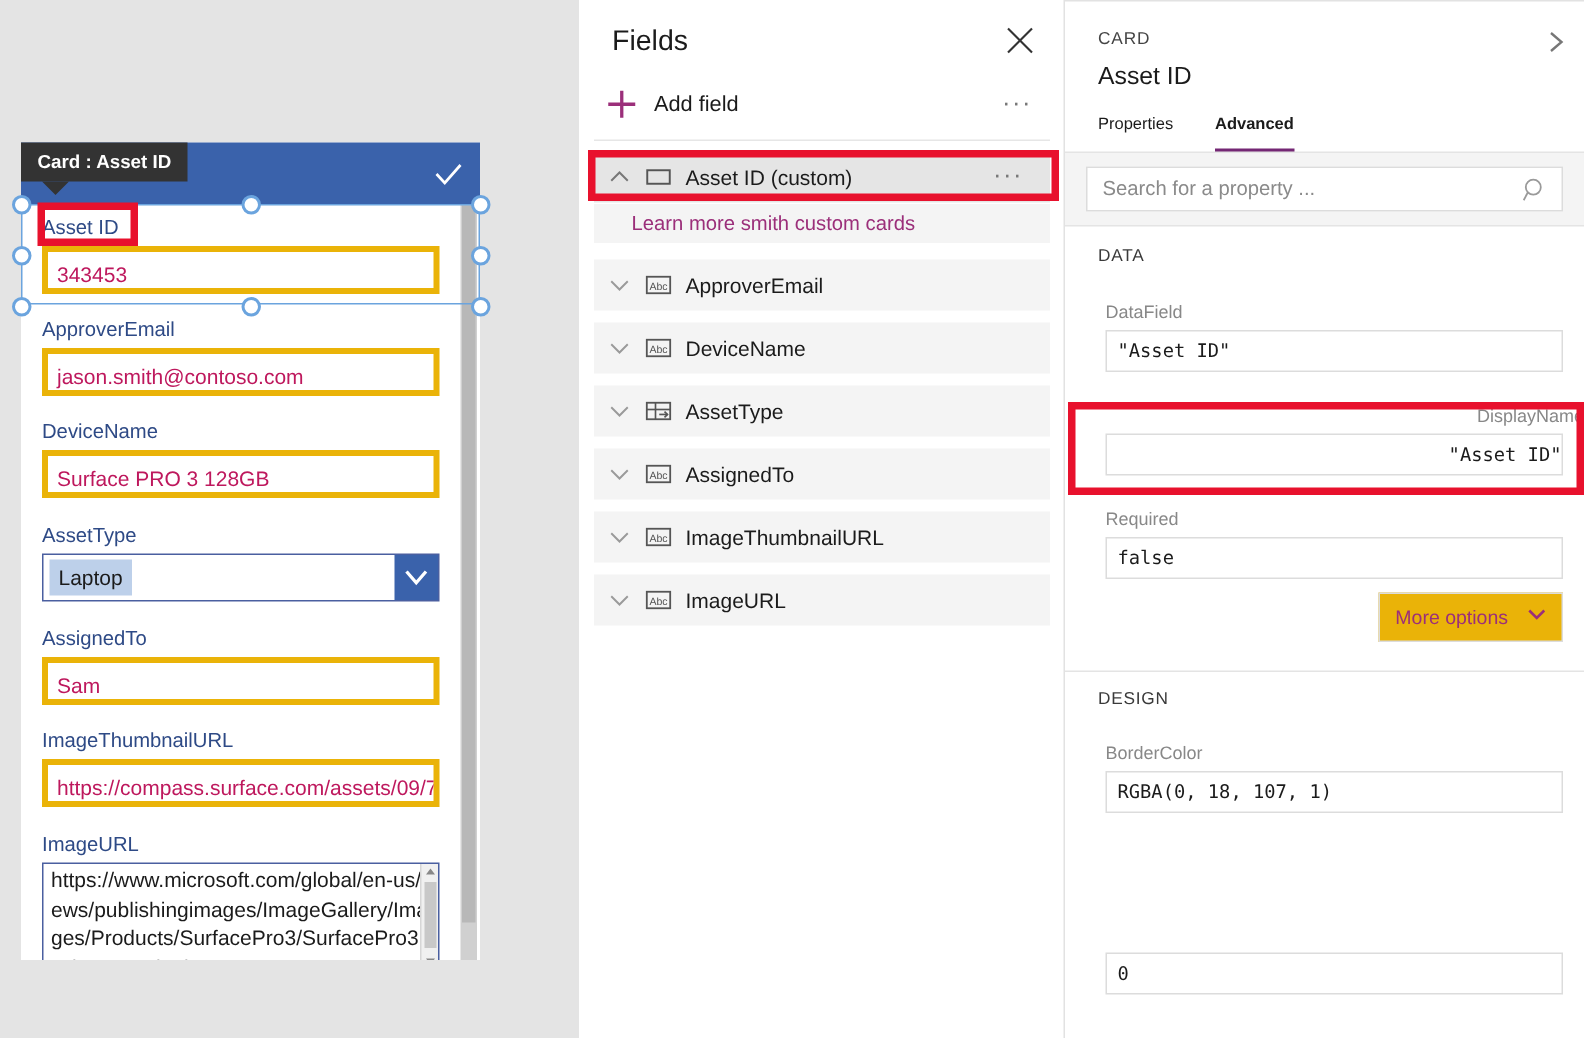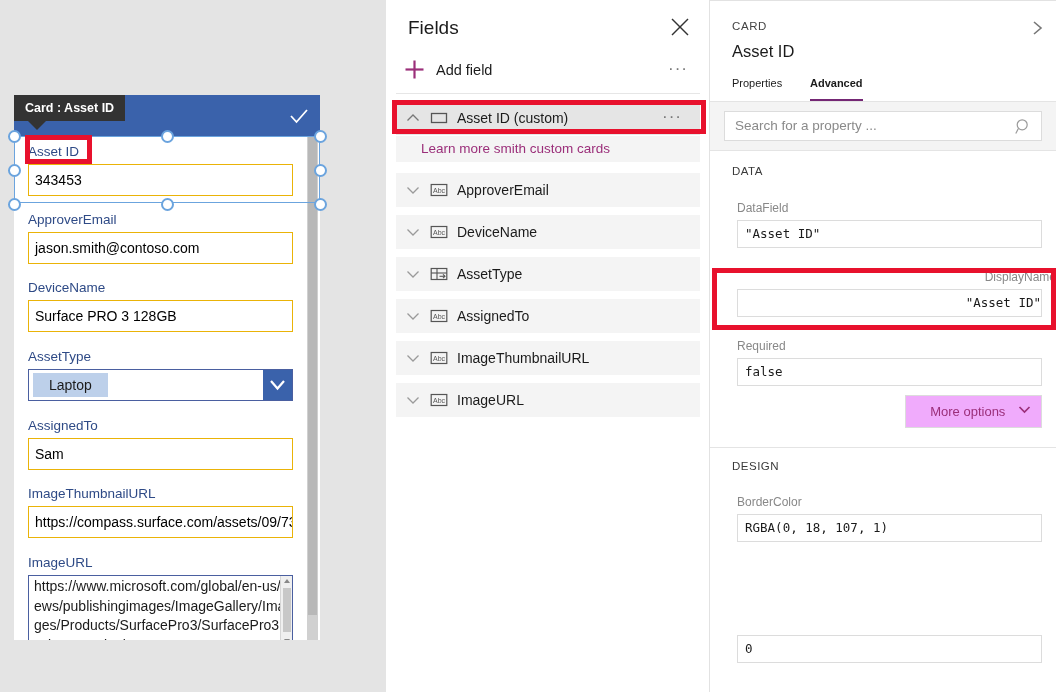--- a/index.html
+++ b/index.html
@@ -50,30 +50,30 @@
     background: #ffffff;
     overflow: hidden;
   }
   .fld { position: absolute; left: 0; width: 293px; }
   .fld-label {
     font-size: 13.5px; color: #2e4a86; line-height: 18px;
     padding-left: 14px; margin-bottom: 3px; white-space: nowrap;
   }
   .fld-input {
     margin-left: 14px; margin-right: 14px;
-    height: 32px; border: 1px solid #eab308; background: #fff;
-    font-size: 14px; color: #000000; line-height: 30px;
+    height: 32px; border: 4px solid #eab308; background: #fff;
+    font-size: 14px; color: #be185d; line-height: 30px;
     padding-left: 6px; overflow: hidden; white-space: nowrap;
   }
   .fld-dropdown {
     position: relative; margin-left: 14px; margin-right: 14px;
     height: 32px; border: 1px solid #4a5fa0; background: #fff;
   }
   .fld-dropdown .dd-text {
-    display: inline-block; margin: 3px 0 0 4px; padding: 0 16px;
+    display: inline-block; margin: 3px 0 0 4px; padding: 0 6px;
     background: #bdd0ea; font-size: 14px; color: #1b1b1b; line-height: 24px;
   }
   .fld-dropdown .dd-btn {
     position: absolute; right: 0; top: 0; width: 29px; height: 30px;
     background: #3a62ab;
   }
   .fld-area {
     margin-left: 14px; margin-right: 14px;
     height: 72px; border: 1px solid #4a5fa0; background: #fff;
     font-size: 14px; color: #1b1b1b; line-height: 19.5px;
@@ -227,22 +227,22 @@
   }
   .prop .pinput {
     margin: 3px 14px 0 27px; height: 28px;
     border: 1px solid #dcdcdc; background: #ffffff;
     font-family: "DejaVu Sans Mono", monospace;
     font-size: 12.5px; color: #1b1b1b; line-height: 26px; padding-left: 7px;
     overflow: hidden; white-space: nowrap;
   }
   #more-options {
     position: absolute; right: 14px; top: 395px;
-    height: 33px; border: 1px solid #dcdcdc; background: #f0abfc;
-    font-size: 13px; color: #9b2f7a; line-height: 31px; padding: 0 10px 0 24px;
+    height: 33px; border: 1px solid #dcdcdc; background: #eab308;
+    font-size: 13px; color: #9b2f7a; line-height: 31px; padding: 0 10px 0 10px;
     cursor: pointer; white-space: nowrap;
   }
   #more-options .cv { display: inline-block; margin-left: 9px; vertical-align: 2px; }
   #design-rule { position: absolute; left: 0; top: 447px; width: 346px; height: 1px; background: #e4e4e4; }
   #red-displayname {
     position: absolute; left: 712px; top: 268px; width: 344px; height: 62px;
     border: 5px solid #e8112d; pointer-events: none;
   }
 </style>
 </head>

